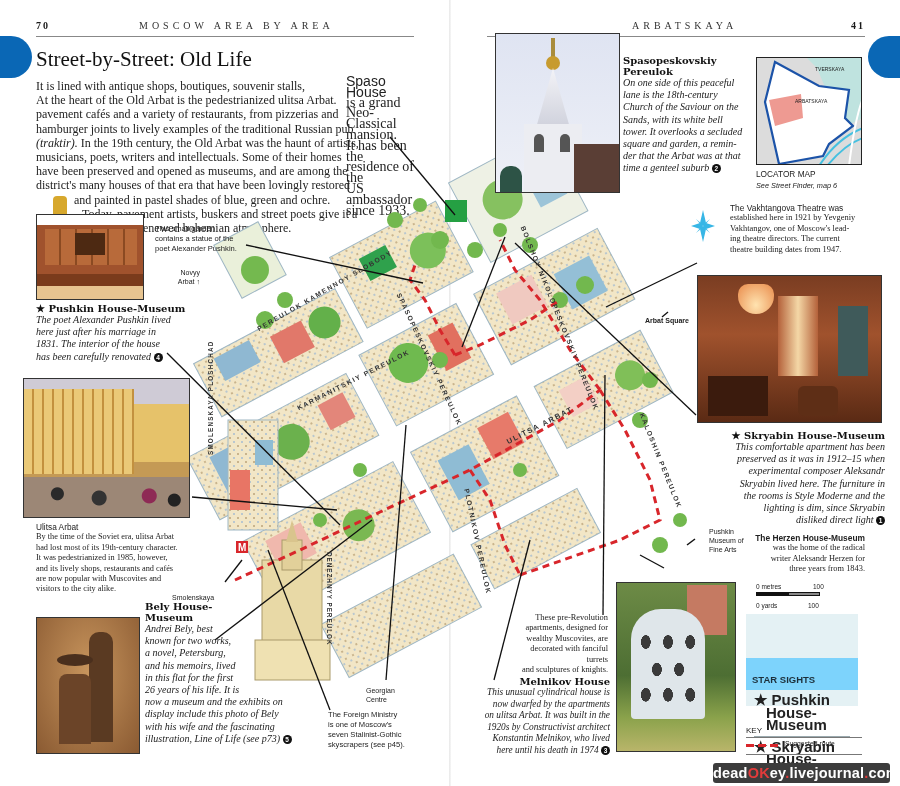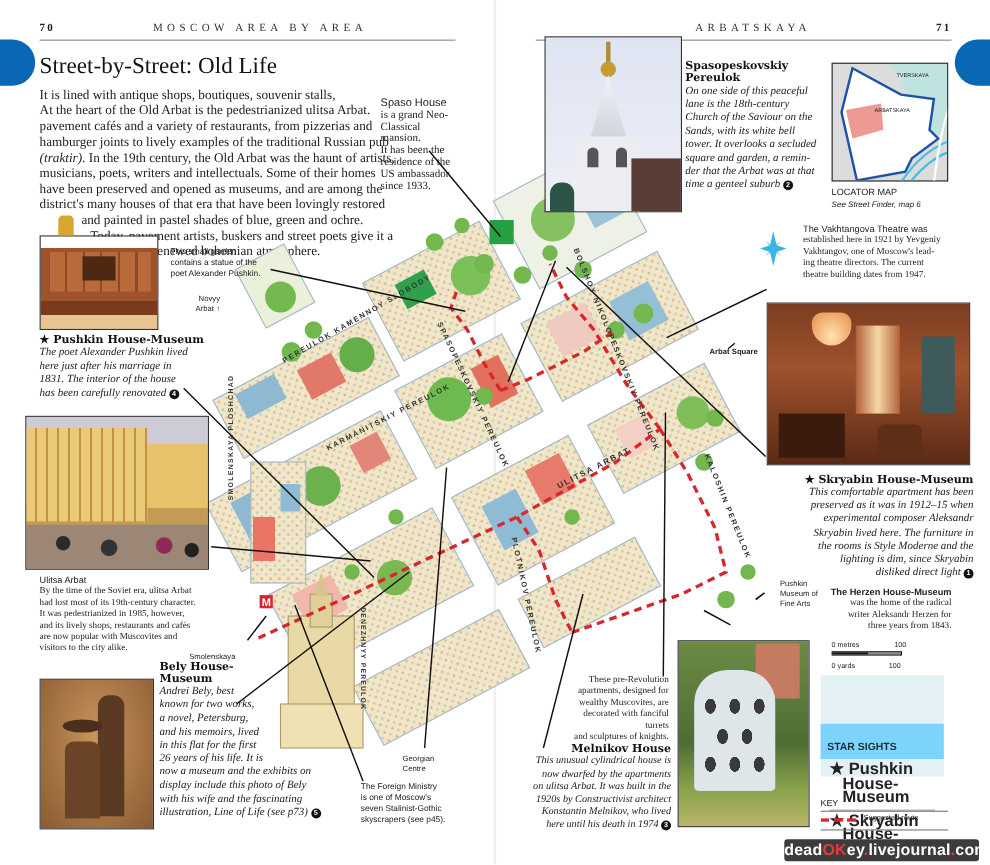--- a/index.html
+++ b/index.html
@@ -35,39 +35,39 @@
 
 <div class="page-divider"></div>
 <div class="tab left"></div>
 <div class="tab right"></div>
 
 <div class="abs page-num" style="left:36px;top:20px;">70</div>
 <div class="abs running-head" style="left:139px;top:20px;">MOSCOW AREA BY AREA</div>
 <div class="rule" style="left:36px;top:36px;width:378px;"></div>
 
 <div class="abs running-head" style="left:632px;top:20px;">ARBATSKAYA</div>
-<div class="abs page-num" style="left:851px;top:20px;">71</div>
+<div class="abs page-num" style="left:851px;top:20px;">41</div>
 <div class="rule" style="left:487px;top:36px;width:378px;"></div>
 
 <div class="abs title" style="left:36px;top:47px;">Street-by-Street: Old Life</div>
 <div class="abs intro" style="left:36px;top:79px;width:330px;">
   <div>It is lined with antique shops, boutiques, souvenir stalls,</div>
   <div>At the heart of the Old Arbat is the pedestrianized ulitsa Arbat.</div>
   <div>pavement cafés and a variety of restaurants, from pizzerias and</div>
   <div>hamburger joints to lively examples of the traditional Russian pub</div>
   <div><em>(traktir).</em> <span>In the 19th century, the Old Arbat was the haunt of artists,</span></div>
   <div>musicians, poets, writers and intellectuals. Some of their homes</div>
   <div>have been preserved and opened as museums, and are among the</div>
   <div>district's many houses of that era that have been lovingly restored</div>
   <div style="padding-left:38px;">and painted in pastel shades of blue, green and ochre.</div>
   <div style="padding-left:46px;">Today, pavement artists, buskers and street poets give it a</div>
   <div style="padding-left:103px;">renewed bohemian atmosphere.</div>
 </div>
 
-<div class="abs smserif" style="left:346px;top:89px;width:70px;font-size:10px;line-height:10.8px;">
+<div class="abs smserif" style="left:346px;top:76px;width:70px;font-size:14px;line-height:10.8px;">
   <div style="font-family:'Liberation Sans',sans-serif;">Spaso House</div>
   <div>is a grand Neo-</div>
   <div>Classical mansion.</div>
   <div>It has been the</div>
   <div>residence of the</div>
   <div>US ambassador</div>
   <div>since 1933.</div>
 </div>
 
 <svg class="abs" style="left:0;top:0;" width="900" height="786">

